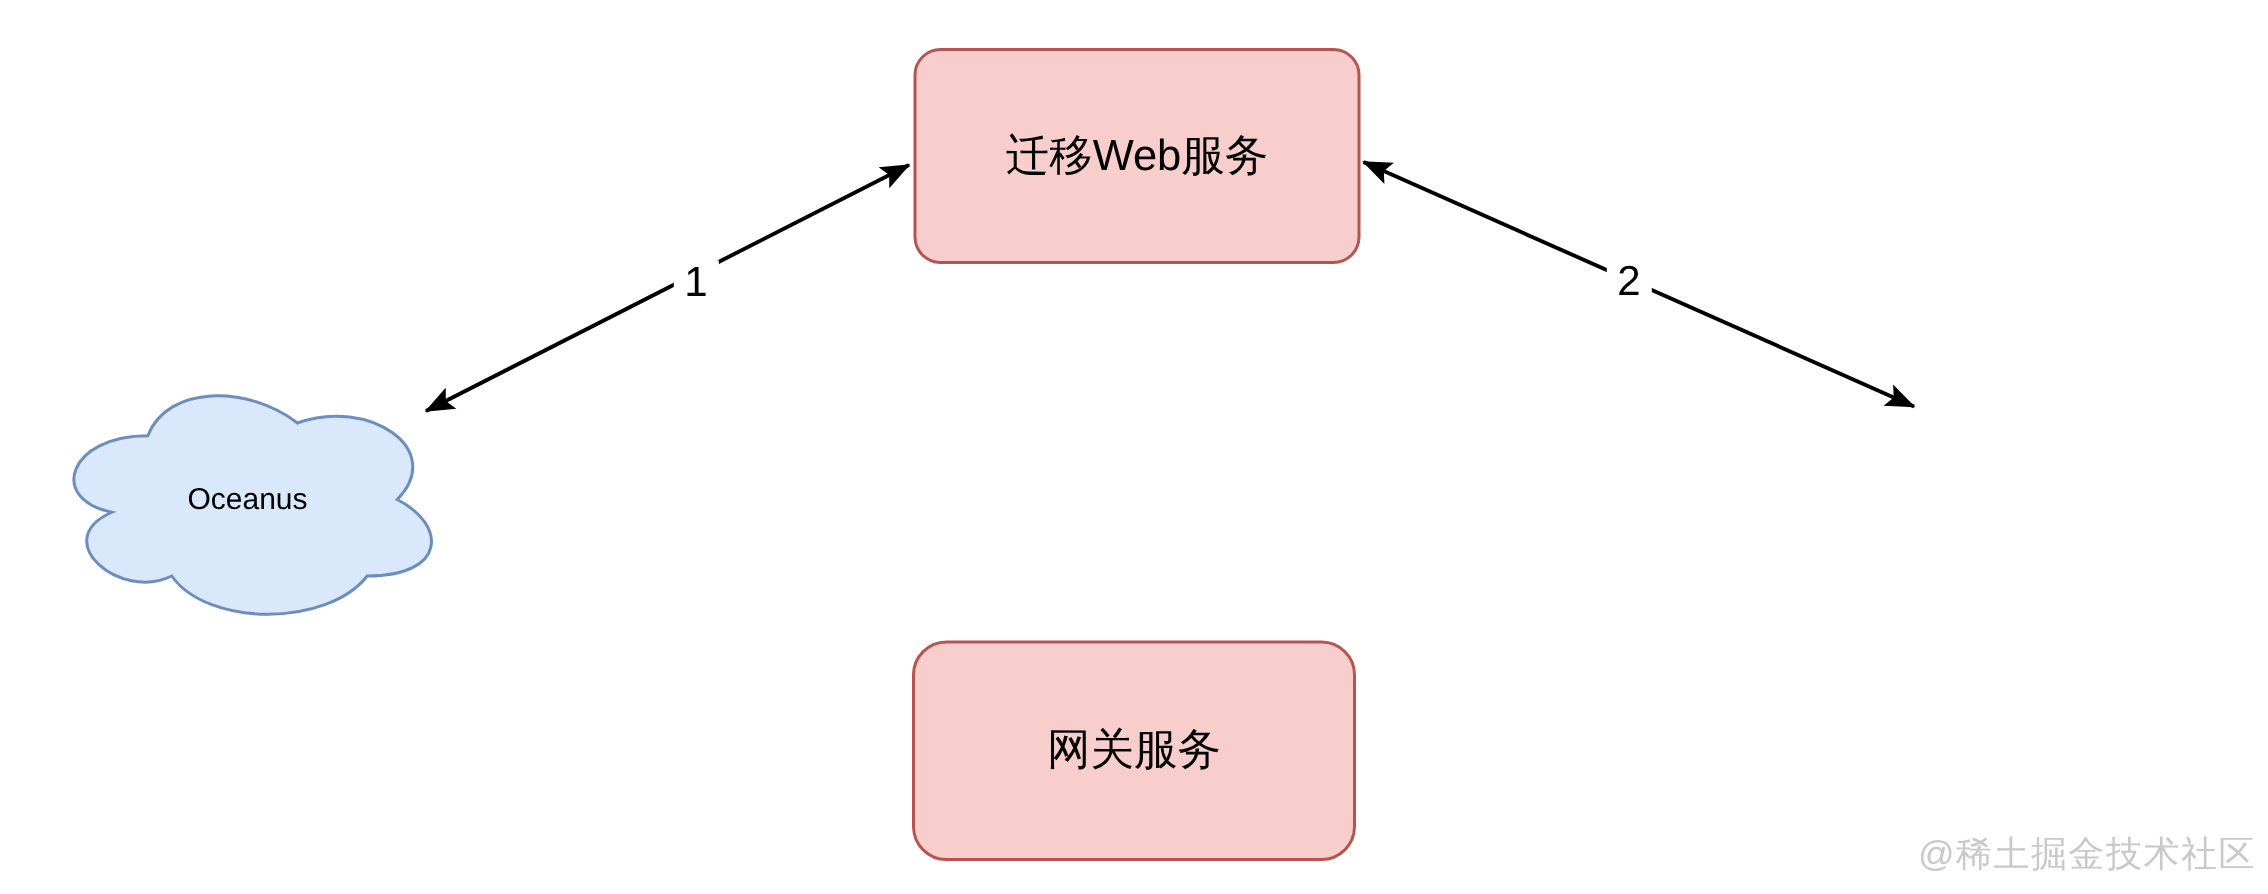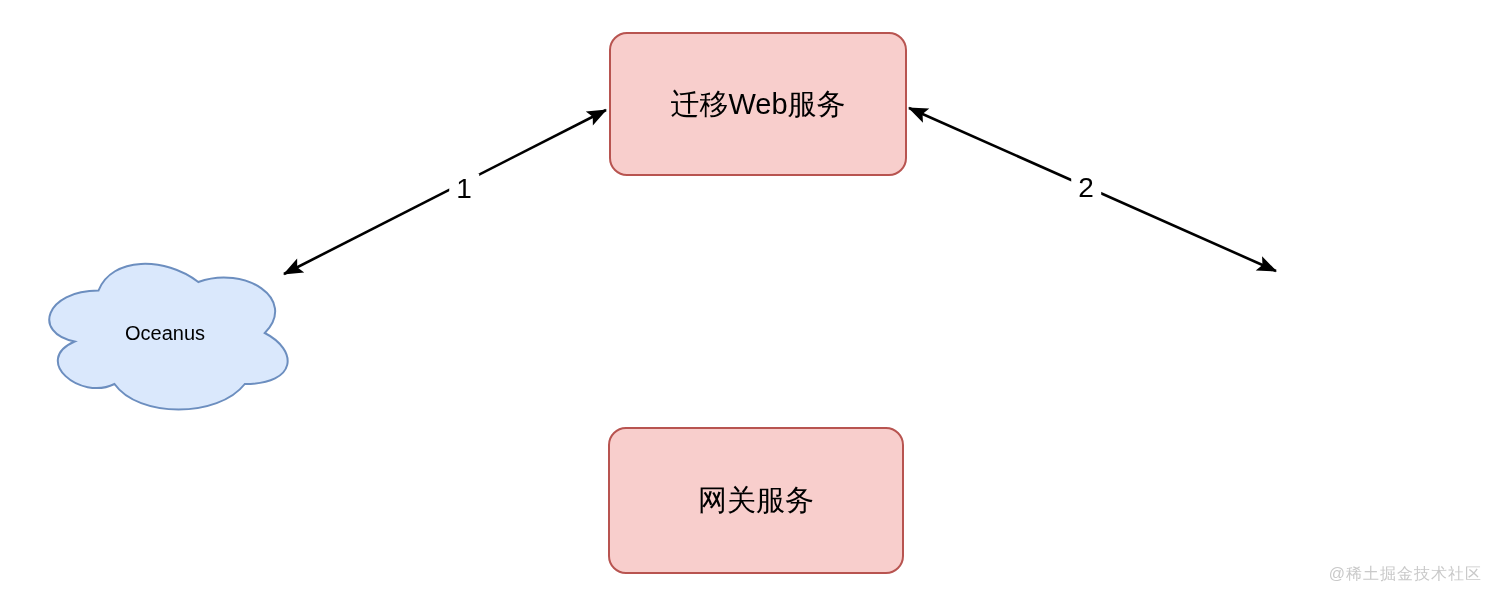--- a/index.html
+++ b/index.html
@@ -43,21 +43,21 @@
     text-align: center;
     white-space: nowrap;
   }
   .box {
     background: var(--box-fill, #f8cecc);
     border: 2px solid var(--box-border, #b85450);
     border-radius: 18px;
     box-sizing: border-box;
   }
   .box-web    { left: 609px; top: 32px;  width: 298px; height: 144px; }
-  .box-gateway{ left: 608px; top: 427px; width: 296px; height: 147px; }
+  .box-gateway{ left: 608px; top: 427px; width: 296px; height: 147px; border-radius: 23px; }
   .cloud {
     background: transparent;
   }
   .cloud-oceanus    { left: 32px;   top: 248px; width: 266px; height: 170px; }
   .cloud-downstream { left: 1222px; top: 248px; width: 266px; height: 170px; }
   .cloud-svg {
     position: absolute;
     left: -3px;
     top: -3px;
     pointer-events: none;
@@ -78,23 +78,23 @@
     padding: 0 7px;
     font-size: 28px;
     color: var(--text-color, #000000);
     z-index: 3;
     line-height: 1.1;
   }
   .edge-label-1 { left: 464px;  top: 189px; }
   .edge-label-2 { left: 1086px; top: 188px; }
   .watermark {
     position: absolute;
-    right: 30px;
+    right: 8px;
     bottom: 11px;
-    font-size: 16px;
+    font-size: 24px;
     letter-spacing: 1px;
     color: var(--watermark-color, #c9c9c9);
     z-index: 4;
   }
 </style>
 </head>
 <body>
 
 <div class="canvas">
 

